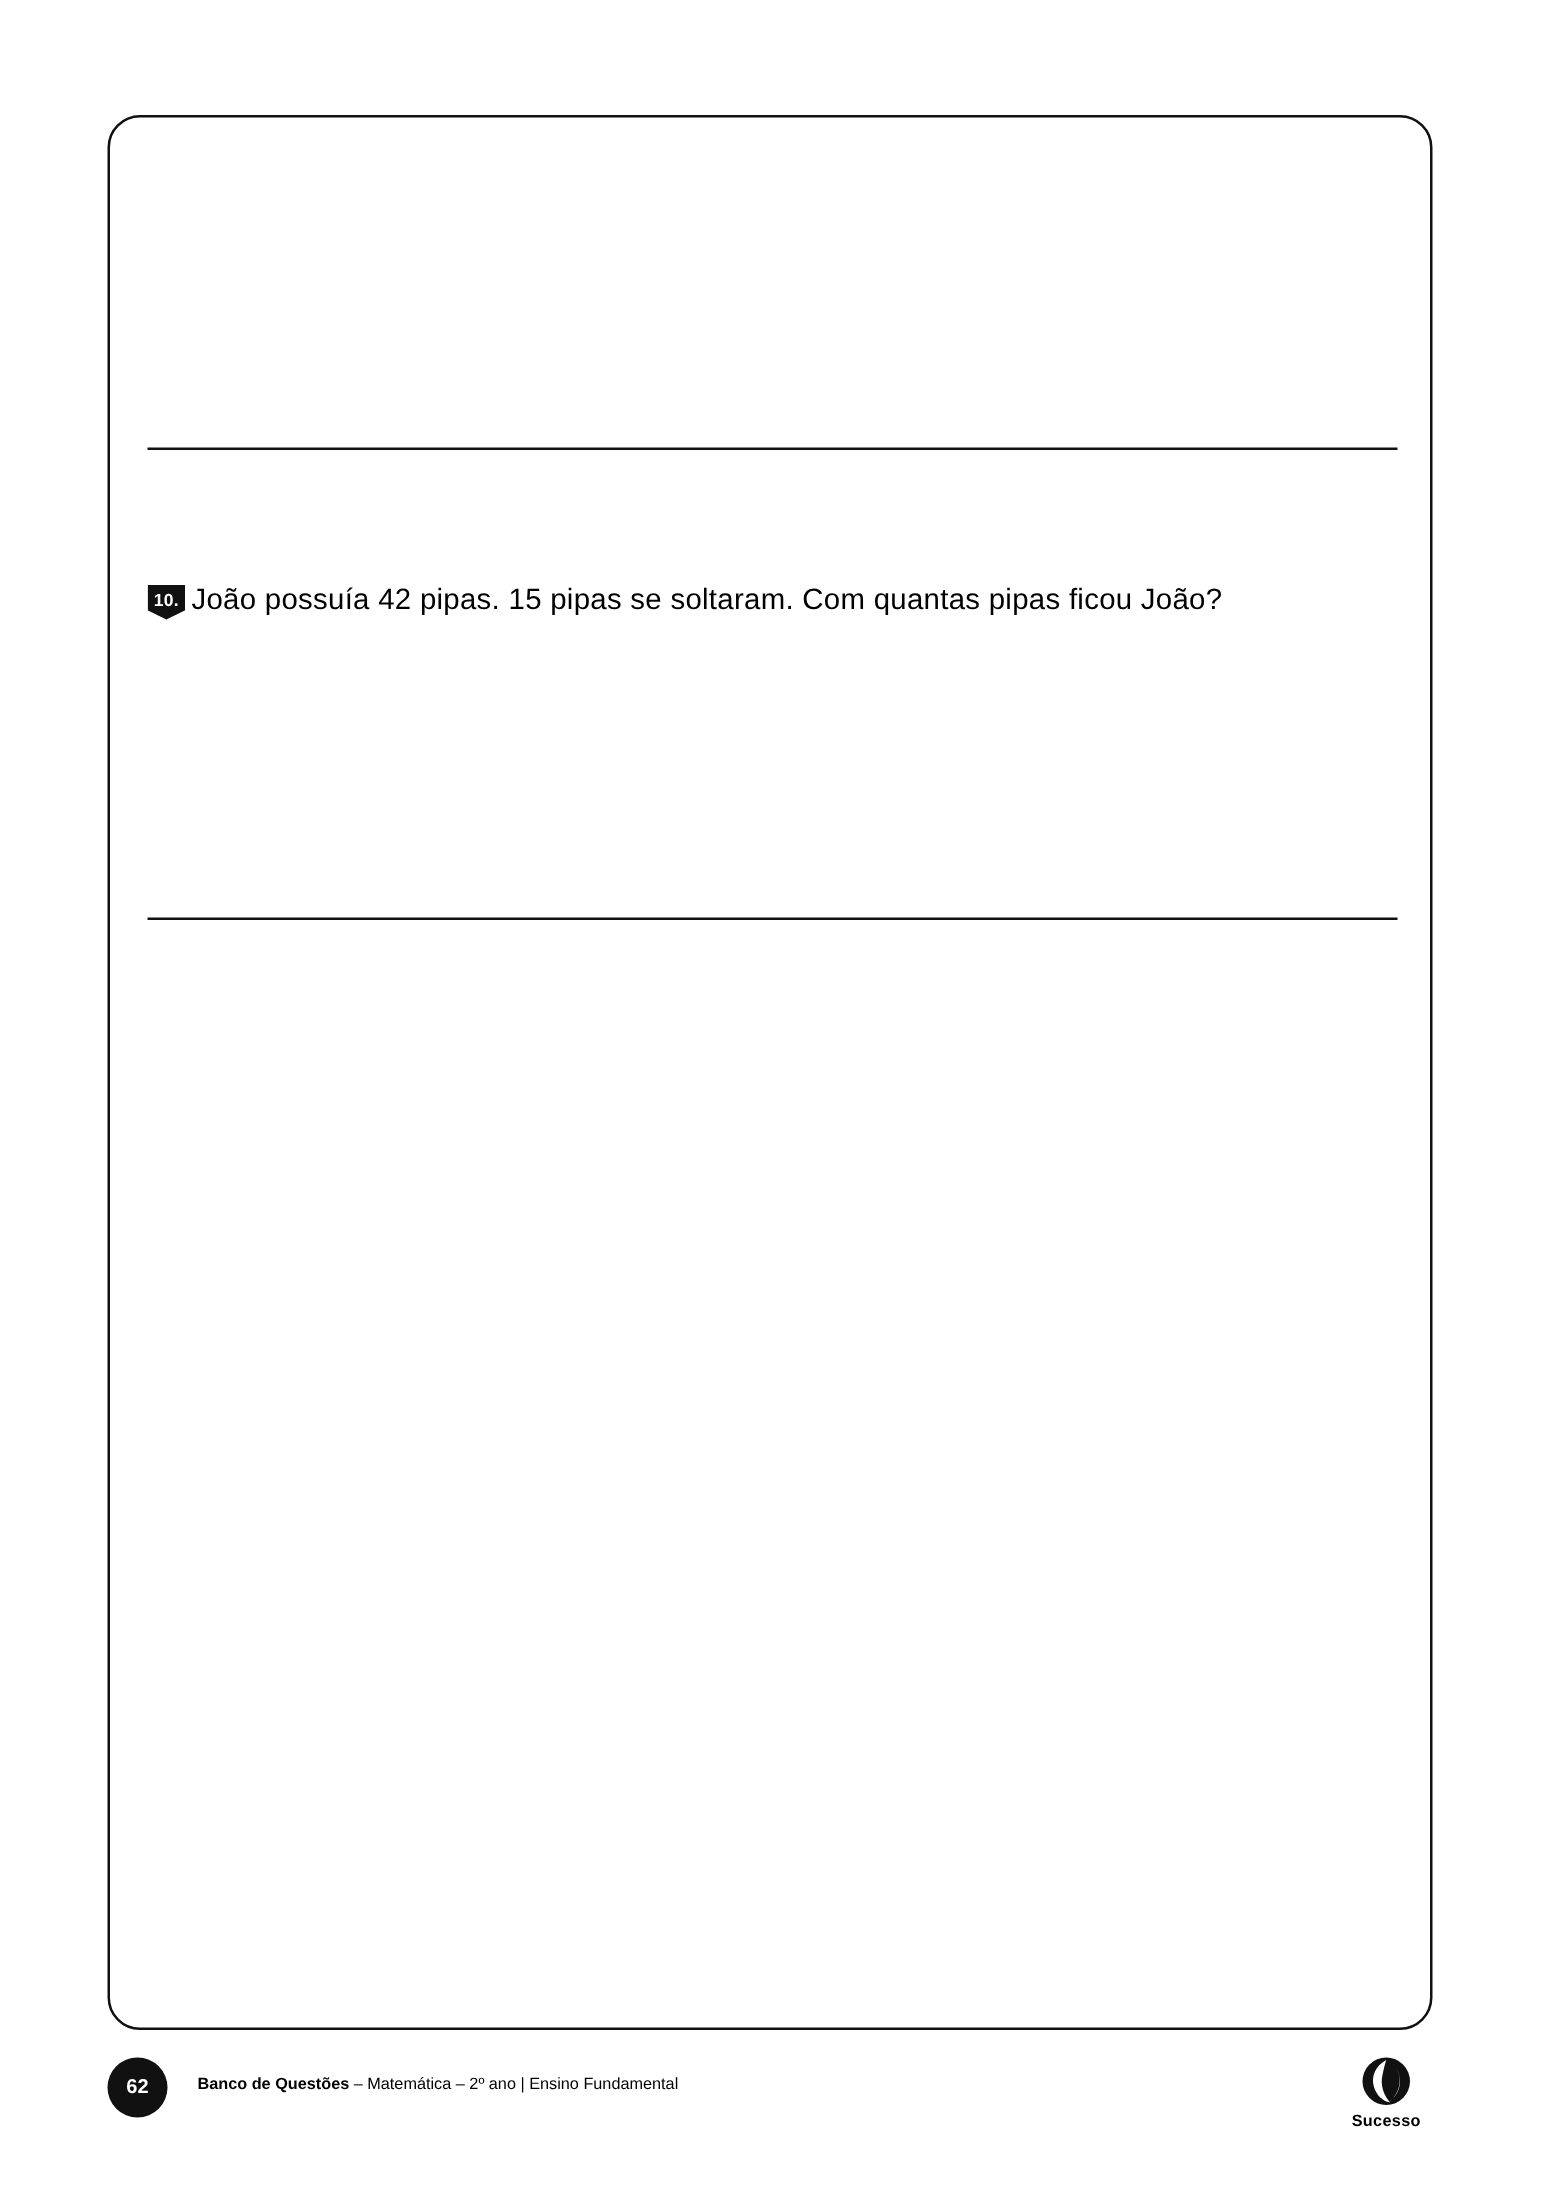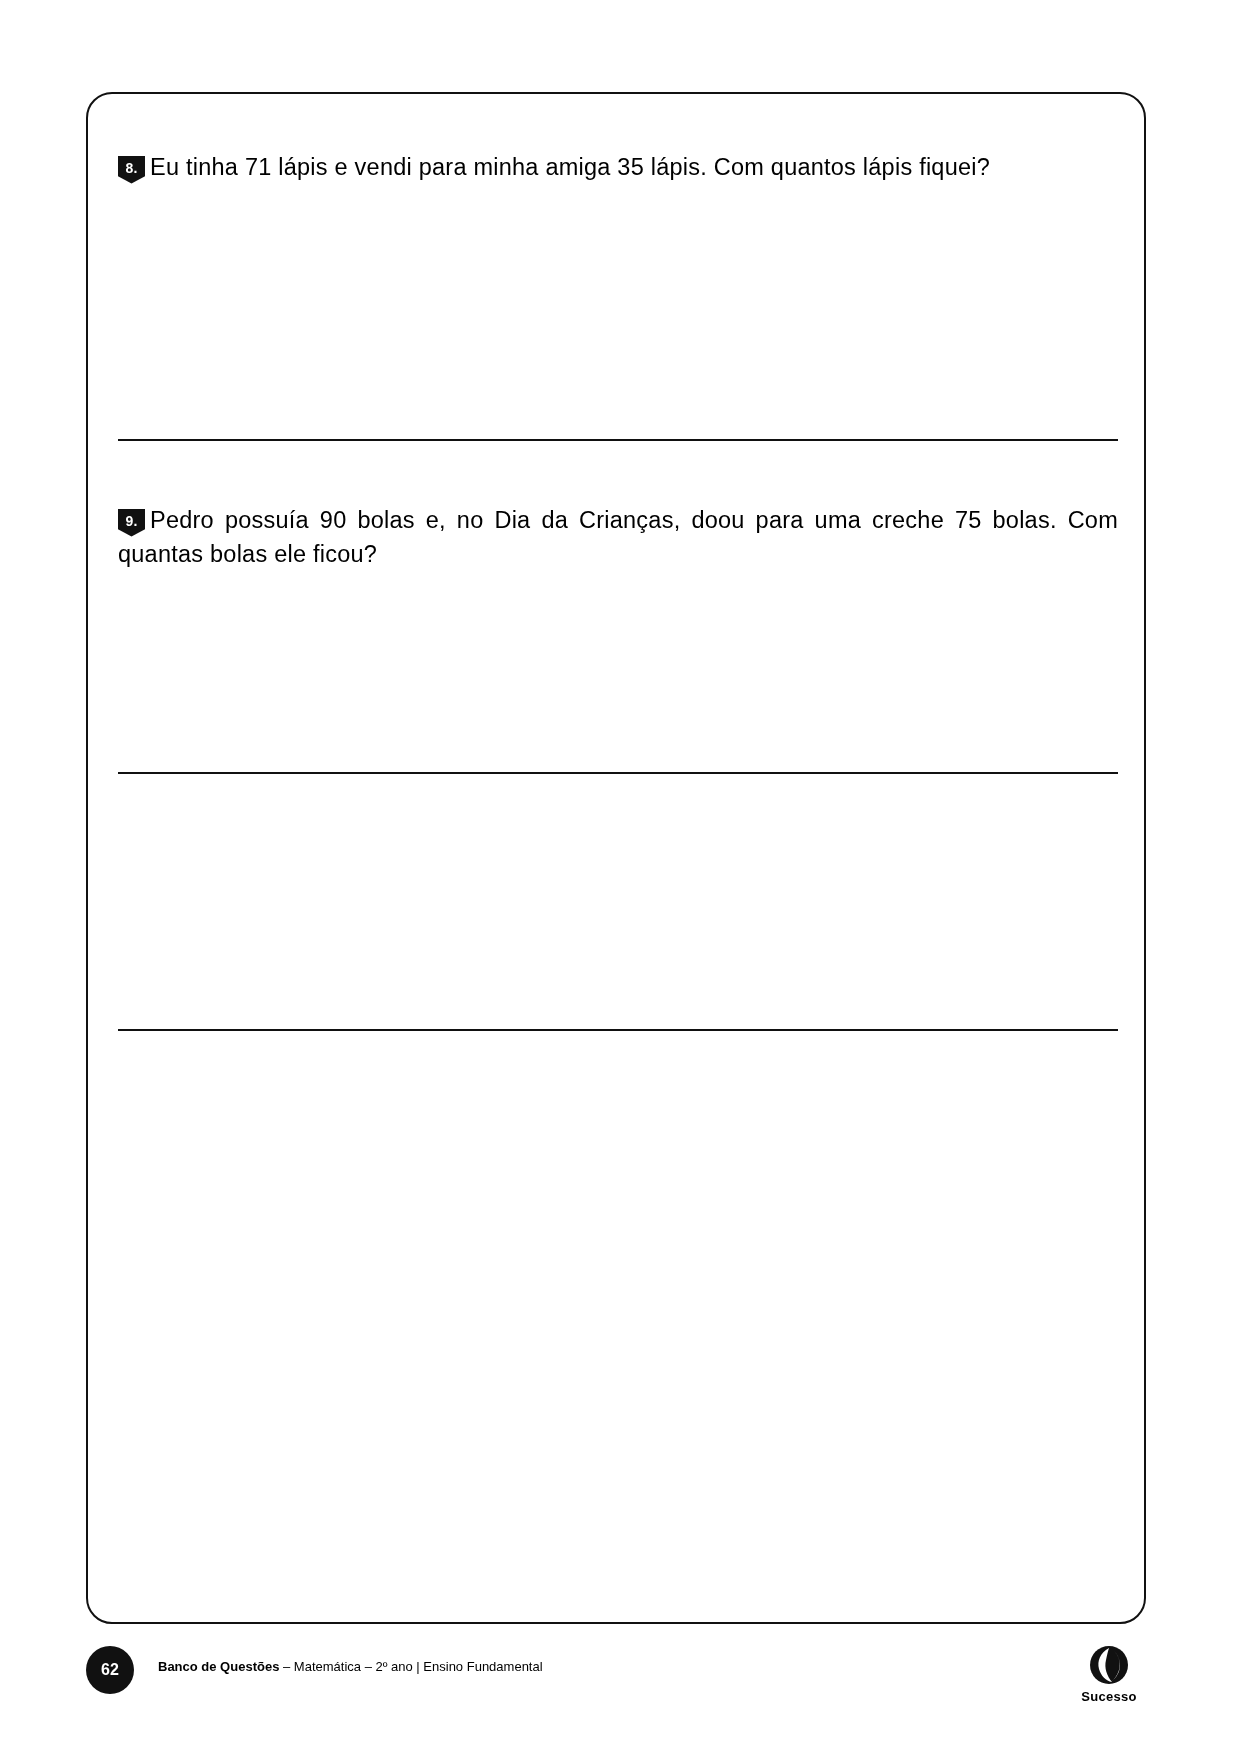--- a/index.html
+++ b/index.html
@@ -138,36 +138,31 @@
   }
 </style>
 </head>
 <body>
 
 <div class="page-frame"></div>
 
 <div class="content">
 
   <div class="question">
-    <p class="q-text"><span class="badge">8.</span><span>Eu tinha 71 lápis e vendi para minha amiga 35 lápis. Com quantos lápis fiquei?</span></p>
     <div class="answer-space-1"></div>
     <hr class="rule">
   </div>
 
   <div class="gap-after-rule-1"></div>
 
-  <div class="question">
-    <p class="q-text"><span class="badge">9.</span><span>Pedro possuía 90 bolas e, no Dia da Crianças, doou para uma creche 75 bolas. Com quantas bolas ele ficou?</span></p>
-    <div class="answer-space-2"></div>
-    <hr class="rule">
-  </div>
 
   <div class="gap-after-rule-2"></div>
 
   <div class="question">
+    <p class="q-text"><span class="badge wide">10.</span><span>João possuía 42 pipas. 15 pipas se soltaram. Com quantas pipas ficou João?</span></p>
     <div class="answer-space-3"></div>
     <hr class="rule">
   </div>
 
 </div>
 
 <div class="footer">
   <div class="page-circle">62</div>
   <div class="footer-text"><span class="bold">Banco de Questões</span><span class="light"> – Matemática – 2º ano | Ensino Fundamental</span></div>
   <div class="logo">

